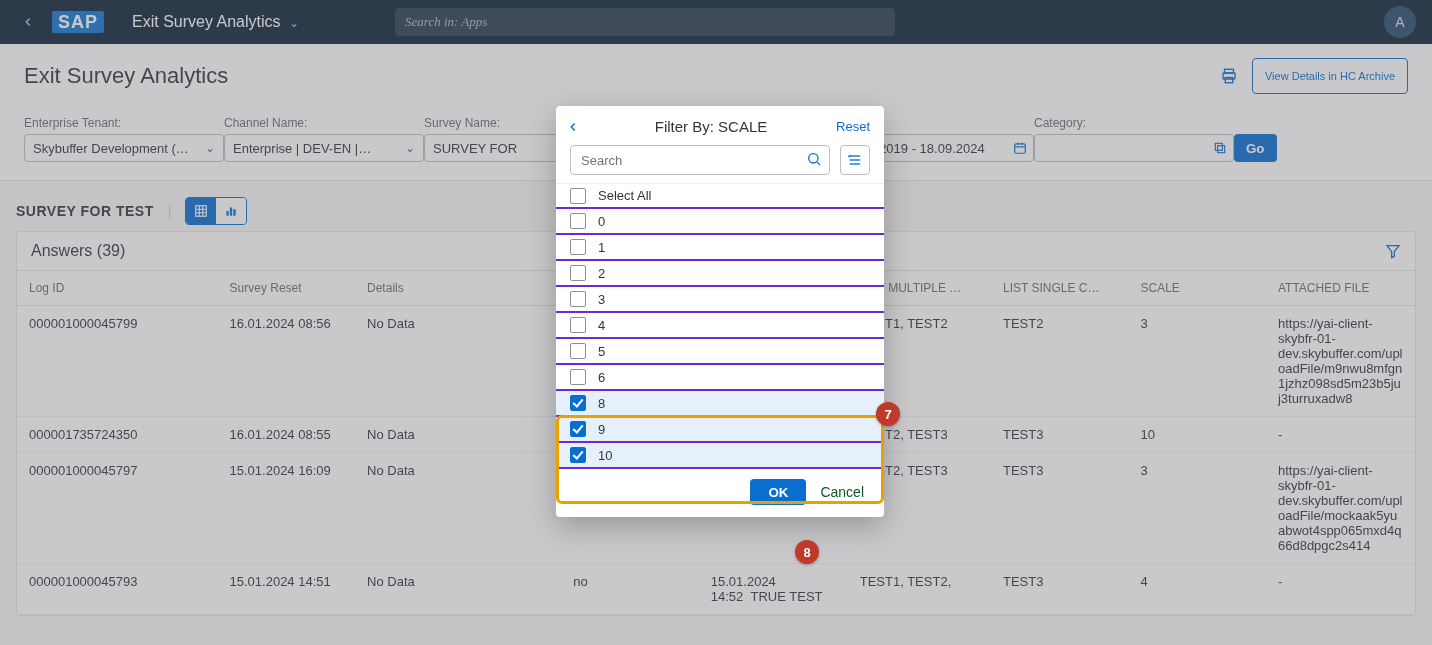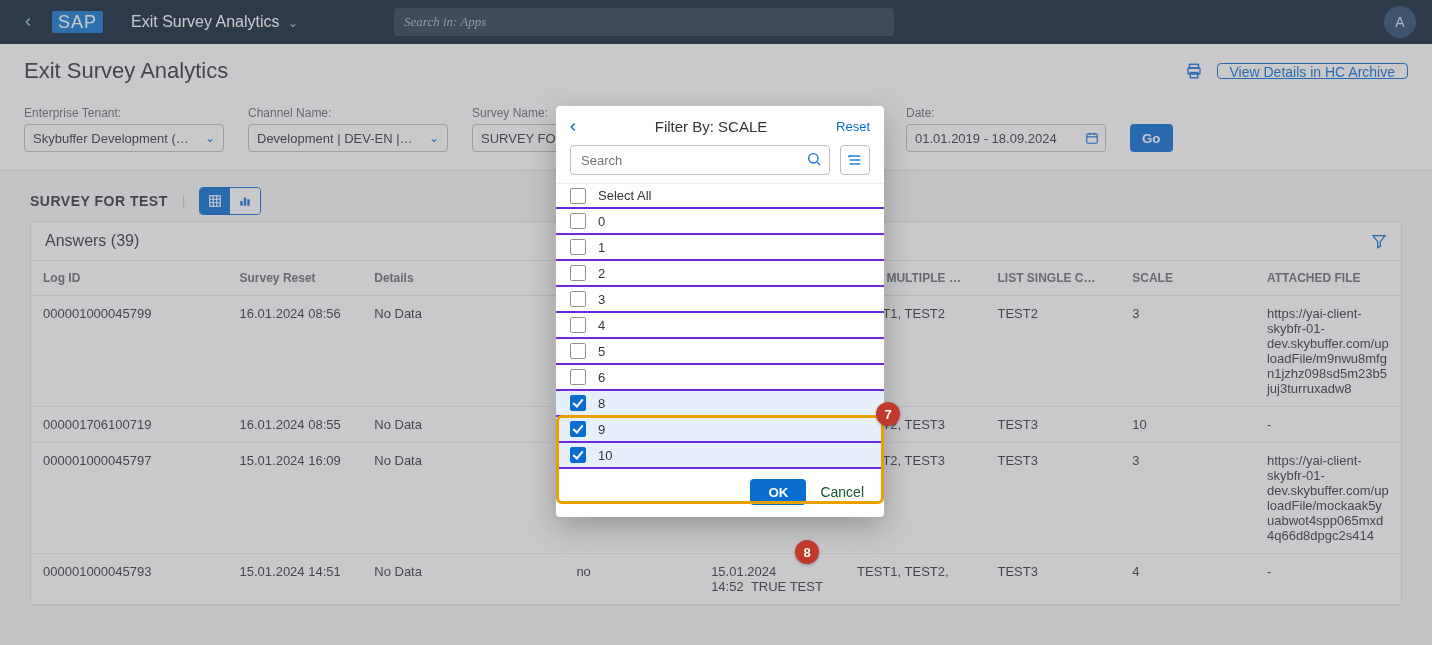--- a/index.html
+++ b/index.html
@@ -1,52 +1,52 @@
 <!DOCTYPE html>
 <html><head>
 <meta charset="utf-8">
 <style>
   * { box-sizing: border-box; margin: 0; padding: 0; }
   body { font-family: "72", Arial, Helvetica, sans-serif; font-size: 14px; color: #32363a; width: 1432px; height: 645px; overflow: hidden; background: #f7f7f7; position: relative; }
   .shell-header { height: 44px; background: #0f2438; color: #fff; display: flex; align-items: center; padding: 0 16px; }
   .shell-back { width: 24px; height: 24px; display:flex; align-items:center; justify-content:center; margin-right: 12px; cursor:pointer; color:#91c8f6; }
-  .shell-logo { color:#fff; font-weight:normal; font-size:18px; letter-spacing:1px; margin-right: 28px; background:#1177d0; padding:0 6px; height:22px; line-height:22px; border-radius:2px;}
+  .shell-logo { color:#fff; font-weight:bold; font-size:18px; letter-spacing:1px; margin-right: 28px; background:#1177d0; padding:0 6px; height:22px; line-height:22px; border-radius:2px;}
   .shell-title { font-size:16px; color:#fff; margin-right: 6px; }
   .shell-title-drop { color:#91c8f6; font-size:12px; margin-left:4px; }
   .shell-search { flex: 0 0 500px; margin-left: 90px; position: relative; }
   .shell-search input { width: 100%; height: 28px; background: rgba(255,255,255,0.12); border: none; border-radius: 4px; color: #fff; padding: 0 30px 0 10px; font-style: italic; font-size:13px;font-family:Liberation Serif, serif;}
   .shell-search input::placeholder { color: #a6b9cb; }
   .shell-spacer { flex:1; }
   .shell-avatar { width:32px; height:32px; border-radius:50%; background:#2b4d6e; display:flex; align-items:center; justify-content:center; color:#cfe3f5; font-size:14px; }
   .page-header { background:#fff; padding: 14px 24px 18px 24px; border-bottom:1px solid #e5e5e5;}
   .page-header-top { display:flex; align-items:center; justify-content:space-between; margin-bottom:22px;}
   .page-title { font-size:22px; color:#32363a; }
   .page-actions { display:flex; align-items:center; gap:14px;}
   .icon-btn { color:#0a6ed1; cursor:pointer; font-size:18px; }
-  .outlined-btn { border:1px solid #0a6ed1; color:#0a6ed1; background:#fff; height:16px; padding:0 12px; border-radius:4px; cursor:pointer; font-size:14px;}
-  .filters-row { display:flex; gap:24px; align-items:flex-end;}
+  .outlined-btn { border:1px solid #0a6ed1; color:#0a6ed1; background:#fff; height:36px; padding:0 12px; border-radius:4px; cursor:pointer; font-size:11px;}
+  .filters-row { display:flex; align-items:flex-end;}
   .filter-field { display:flex; flex-direction:column; gap:4px;}
   .filter-label { font-size:12px; color:#6a6d70;}
   .filter-input { height:28px; border:1px solid #bfbfbf; border-radius:4px; background:#fff; display:flex; align-items:center; padding:0 8px; min-width:200px; color:#32363a; font-size:13px; position:relative;}
   .filter-input .chev { position:absolute; right:8px; color:#0a6ed1; font-size:12px; pointer-events:none;}
   .filter-input.date .cal { position:absolute; right:6px; color:#0a6ed1; font-size:14px;}
   .filter-input.vh .vhicon { position:absolute; right:6px; color:#0a6ed1; font-size:12px;}
   .go-btn { background:#0a6ed1; color:#fff; border:none; height:28px; padding:0 12px; border-radius:4px; font-weight:bold; cursor:pointer; }
-  .content { padding: 16px 30px; }
+  .content { padding: 16px 16px; }
   .survey-header { display:flex; align-items:center; gap:14px; margin-bottom:4px;}
   .survey-title { font-size:14px; font-weight:bold; color:#32363a; letter-spacing:.5px;}
   .seg { display:flex; border:1px solid #0a6ed1; border-radius:4px; overflow:hidden;}
   .seg button { width:30px; height:26px; border:none; background:#fff; color:#0a6ed1; cursor:pointer; display:flex; align-items:center; justify-content:center; font-size:15px;}
   .seg button.active { background:#0a6ed1; color:#fff;}
   .answers-panel { background:#fff; border:1px solid #e5e5e5; border-radius:4px; margin-top:6px;}
   .answers-header { display:flex; justify-content:space-between; align-items:center; padding:10px 14px; border-bottom:1px solid #e5e5e5;}
   .answers-title { font-size:16px; color:#32363a;}
   .filter-icon { color:#0a6ed1; font-size:16px; cursor:pointer;}
   table.answers { width:100%; border-collapse:collapse; table-layout:fixed;}
-  table.answers th { text-align:left; font-size:12px; color:#6a6d70; font-weight:bold; padding:10px 12px; border-bottom:1px solid #e5e5e5; white-space:nowrap; overflow:hidden; text-overflow:ellipsis;}
+  table.answers th { text-align:left; font-size:12px; color:#6a6d70; font-weight:normal; padding:10px 12px; border-bottom:1px solid #e5e5e5; white-space:nowrap; overflow:hidden; text-overflow:ellipsis;}
   table.answers td { font-size:13px; color:#32363a; padding:10px 12px; border-bottom:1px solid #eee; vertical-align:top; word-break:break-word;}
   .scrim { position:absolute; inset:0; background:rgba(100,100,110,0.35); z-index:50;}
   .dialog { position:absolute; left:556px; top:106px; width:328px; background:#fff; border-radius:4px; box-shadow:0 10px 30px rgba(0,0,0,.25); z-index:60; display:flex; flex-direction:column;}
   .dialog-head { display:flex; align-items:center; padding:12px 14px 10px 10px; }
   .dialog-back { color:#0a6ed1; font-size:16px; cursor:pointer; width:20px;}
   .dialog-title { flex:1; text-align:center; font-size:15px; color:#32363a;}
   .dialog-reset { color:#0a6ed1; font-size:13px; cursor:pointer;}
   .dialog-search-row { display:flex; gap:10px; padding:0 14px 8px 14px;}
   .dialog-search { flex:1; position:relative;}
   .dialog-search input { width:100%; height:30px; border:1px solid #bfbfbf; border-radius:4px; padding:0 28px 0 10px; font-size:13px; }
@@ -107,40 +107,52 @@
     <div class="filter-field">
       <span class="filter-label">Enterprise Tenant:</span>
       <div class="filter-input" style="width:200px">
         <span>Skybuffer Development (…</span>
         <span class="chev">⌄</span>
       </div>
     </div>
     <div class="filter-field">
       <span class="filter-label">Channel Name:</span>
       <div class="filter-input" style="width:200px">
-        <span>Development | DEV-EN |…</span>
+        <span>Enterprise | DEV-EN |…</span>
         <span class="chev">⌄</span>
       </div>
     </div>
     <div class="filter-field">
       <span class="filter-label">Survey Name:</span>
       <div class="filter-input" style="width:410px">
         <span>SURVEY FOR</span>
       </div>
     </div>
     <div class="filter-field">
       <span class="filter-label">Date:</span>
       <div class="filter-input date" style="width:200px">
         <span>01.01.2019 - 18.09.2024</span>
         <span class="cal">
           <svg width="14" height="14" viewBox="0 0 24 24" fill="none" stroke="#0a6ed1" stroke-width="2">
               <rect x="3" y="5" width="18" height="16" rx="2"></rect>
               <line x1="3" y1="10" x2="21" y2="10"></line>
               <line x1="8" y1="3" x2="8" y2="7"></line>
               <line x1="16" y1="3" x2="16" y2="7"></line>
+            </svg>
+        </span>
+      </div>
+    </div>
+    <div class="filter-field">
+      <span class="filter-label">Category:</span>
+      <div class="filter-input vh" style="width:200px">
+        <span></span>
+        <span class="vhicon">
+          <svg width="14" height="14" viewBox="0 0 24 24" fill="none" stroke="#0a6ed1" stroke-width="2">
+              <rect x="4" y="4" width="12" height="12"></rect>
+              <rect x="8" y="8" width="12" height="12"></rect>
             </svg>
         </span>
       </div>
     </div>
     <button class="go-btn">Go</button>
   </div>
 </div>
 
 <div class="content">
   <div class="survey-header">
@@ -206,21 +218,21 @@
             <td>16.01.2024 08:56</td>
             <td>No Data</td>
             <td>hi</td>
             <td></td>
             <td>TEST1, TEST2</td>
             <td>TEST2</td>
             <td>3</td>
             <td>https://yai-client-skybfr-01-dev.skybuffer.com/uploadFile/m9nwu8mfgn1jzhz098sd5m23b5juj3turruxadw8</td>
           </tr>
           <tr>
-            <td>000001706100719</td>
+            <td>000001735724350</td>
             <td>16.01.2024 08:55</td>
             <td>No Data</td>
             <td>th
 tes</td>
             <td></td>
             <td>TEST2, TEST3</td>
             <td>TEST3</td>
             <td>10</td>
             <td>-</td>
           </tr>

